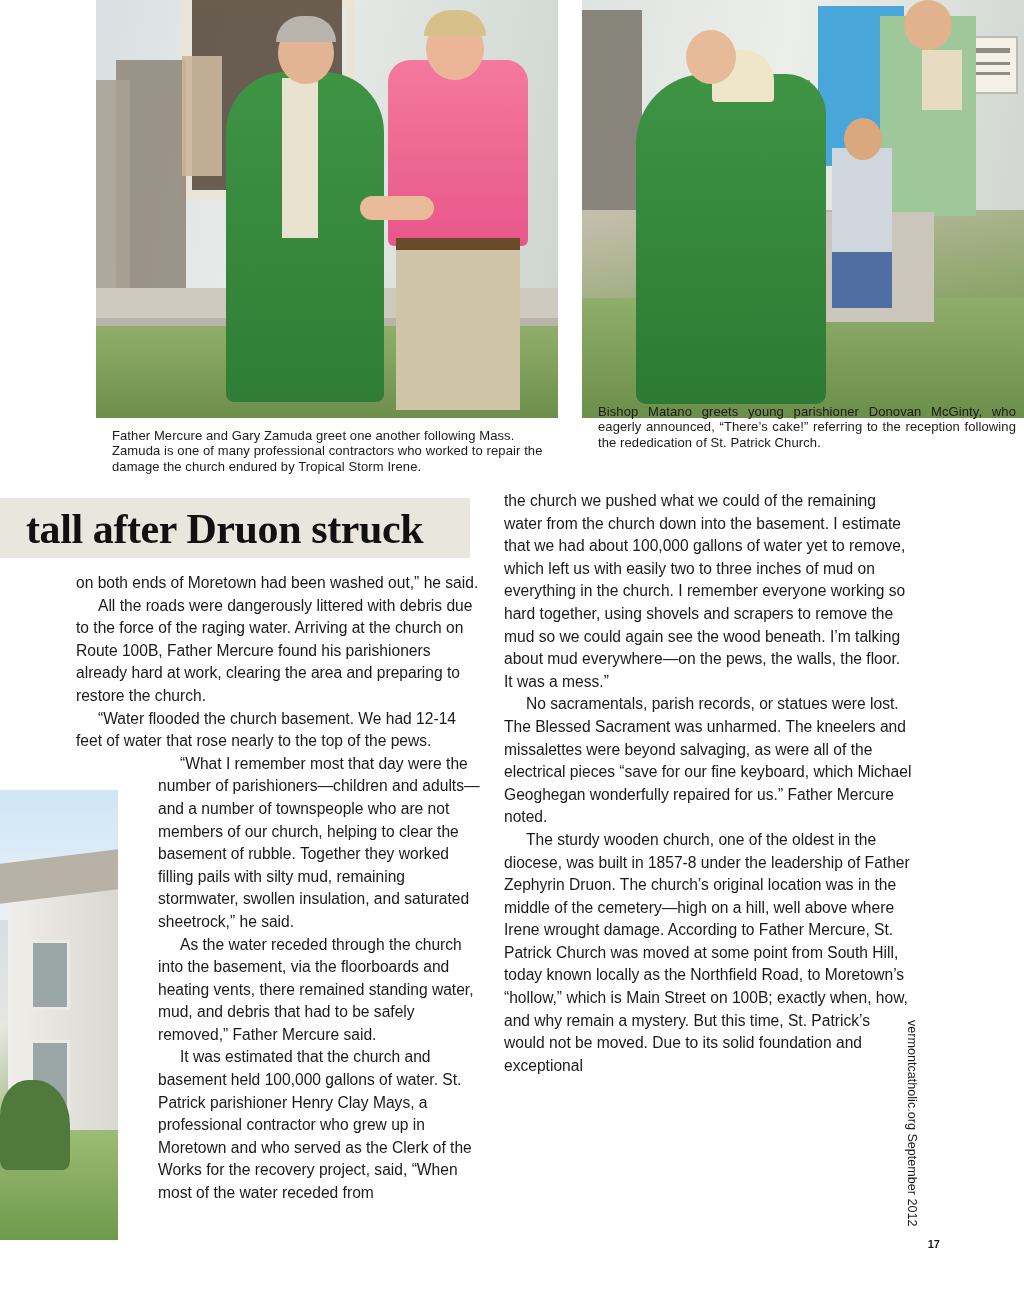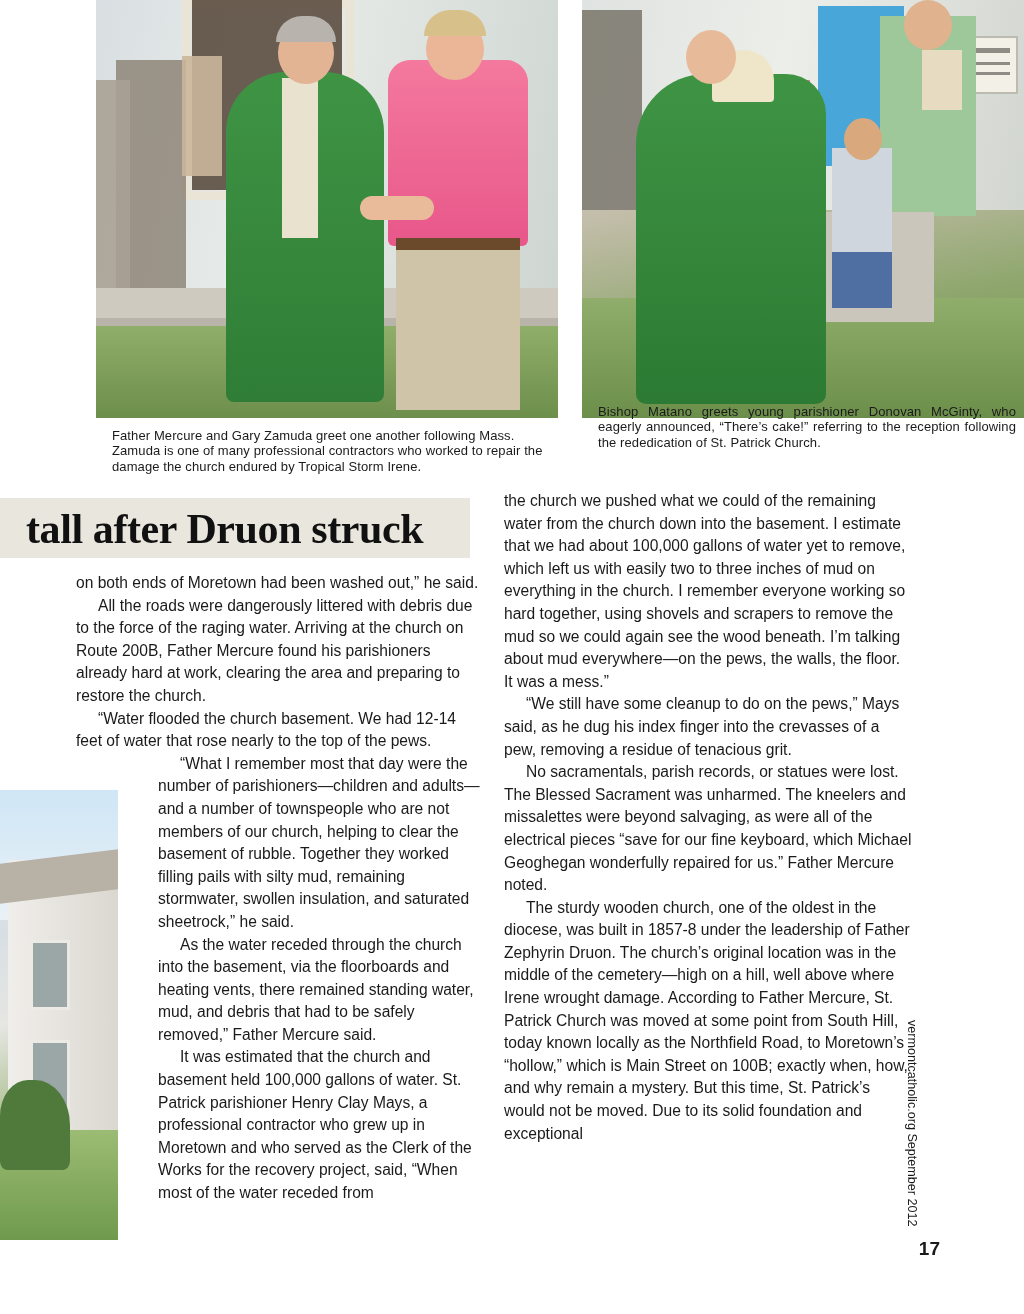--- a/index.html
+++ b/index.html
@@ -175,21 +175,21 @@
     color: #1a1a1a;
     white-space: nowrap;
   }
 
   
   #page-number {
     position: absolute;
     right: 84px;
     top: 1238px;
     font-family: "Liberation Sans", sans-serif;
-    font-size: 19px;
+    font-size: 11px;
     font-weight: bold;
     color: #1a1a1a;
   }
 </style>
 </head>
 <body>
 
 <div class="photo" id="photo-left">
   <div class="shape lp-wall"></div>
   <div class="shape lp-doorframe"></div>
@@ -246,30 +246,29 @@
 </div>
 
 <div class="caption" id="caption-left">Father Mercure and Gary Zamuda greet one another following Mass. Zamuda is one of many professional contractors who worked to repair the damage the church endured by Tropical Storm Irene.</div>
 <div class="caption" id="caption-right">Bishop Matano greets young parishioner Donovan McGinty, who eagerly announced, “There’s cake!” referring to the reception following the rededication of St. Patrick Church.</div>
 
 <div id="headline-band"></div>
 <div id="headline">tall after Druon struck</div>
 
 <div class="col" id="col-left">
   <p>on both ends of Moretown had been washed out,” he said.</p>
-  <p class="indent">All the roads were dangerously littered with debris due to the force of the raging water. Arriving at the church on Route 200B, Father Mercure found his parishioners already hard at work, clearing the area and preparing to restore the church.</p>
+  <p class="indent">All the roads were dangerously littered with debris due to the force of the raging water. Arriving at the church on Route 100B, Father Mercure found his parishioners already hard at work, clearing the area and preparing to restore the church.</p>
   <p class="indent">“Water flooded the church basement. We had 12-14 feet of water that rose nearly to the top of the pews.</p>
   <p class="narrow indent">“What I remember most that day were the number of parishioners—children and adults—and a number of townspeople who are not members of our church, helping to clear the basement of rubble. Together they worked filling pails with silty mud, remaining stormwater, swollen insulation, and saturated sheetrock,” he said.</p>
   <p class="narrow indent">As the water receded through the church into the basement, via the floorboards and heating vents, there remained standing water, mud, and debris that had to be safely removed,” Father Mercure said.</p>
   <p class="narrow indent">It was estimated that the church and basement held 100,000 gallons of water. St. Patrick parishioner Henry Clay Mays, a professional contractor who grew up in Moretown and who served as the Clerk of the Works for the recovery project, said, “When most of the water receded from</p>
 </div>
 
 <div class="col" id="col-right">
   <p>the church we pushed what we could of the remaining water from the church down into the basement. I estimate that we had about 100,000 gallons of water yet to remove, which left us with easily two to three inches of mud on everything in the church. I remember everyone working so hard together, using shovels and scrapers to remove the mud so we could again see the wood beneath. I’m talking about mud everywhere—on the pews, the walls, the floor. It was a mess.”</p>
-  <p class="indent">“We still have some cleanup to do on the pews,” Mays said, as he dug his index finger into the crevasses of a pew, removing a residue of tenacious grit.</p>
   <p class="indent">No sacramentals, parish records, or statues were lost. The Blessed Sacrament was unharmed. The kneelers and missalettes were beyond salvaging, as were all of the electrical pieces “save for our fine keyboard, which Michael Geoghegan wonderfully repaired for us.” Father Mercure noted.</p>
   <p class="indent">The sturdy wooden church, one of the oldest in the diocese, was built in 1857-8 under the leadership of Father Zephyrin Druon. The church’s original location was in the middle of the cemetery—high on a hill, well above where Irene wrought damage. According to Father Mercure, St. Patrick Church was moved at some point from South Hill, today known locally as the Northfield Road, to Moretown’s “hollow,” which is Main Street on 100B; exactly when, how, and why remain a mystery. But this time, St. Patrick’s would not be moved. Due to its solid foundation and exceptional</p>
 </div>
 
 <div id="side-credit-wrap">
   <span>vermontcatholic.org September 2012</span>
 </div>
 
 <div id="page-number">17</div>
 

